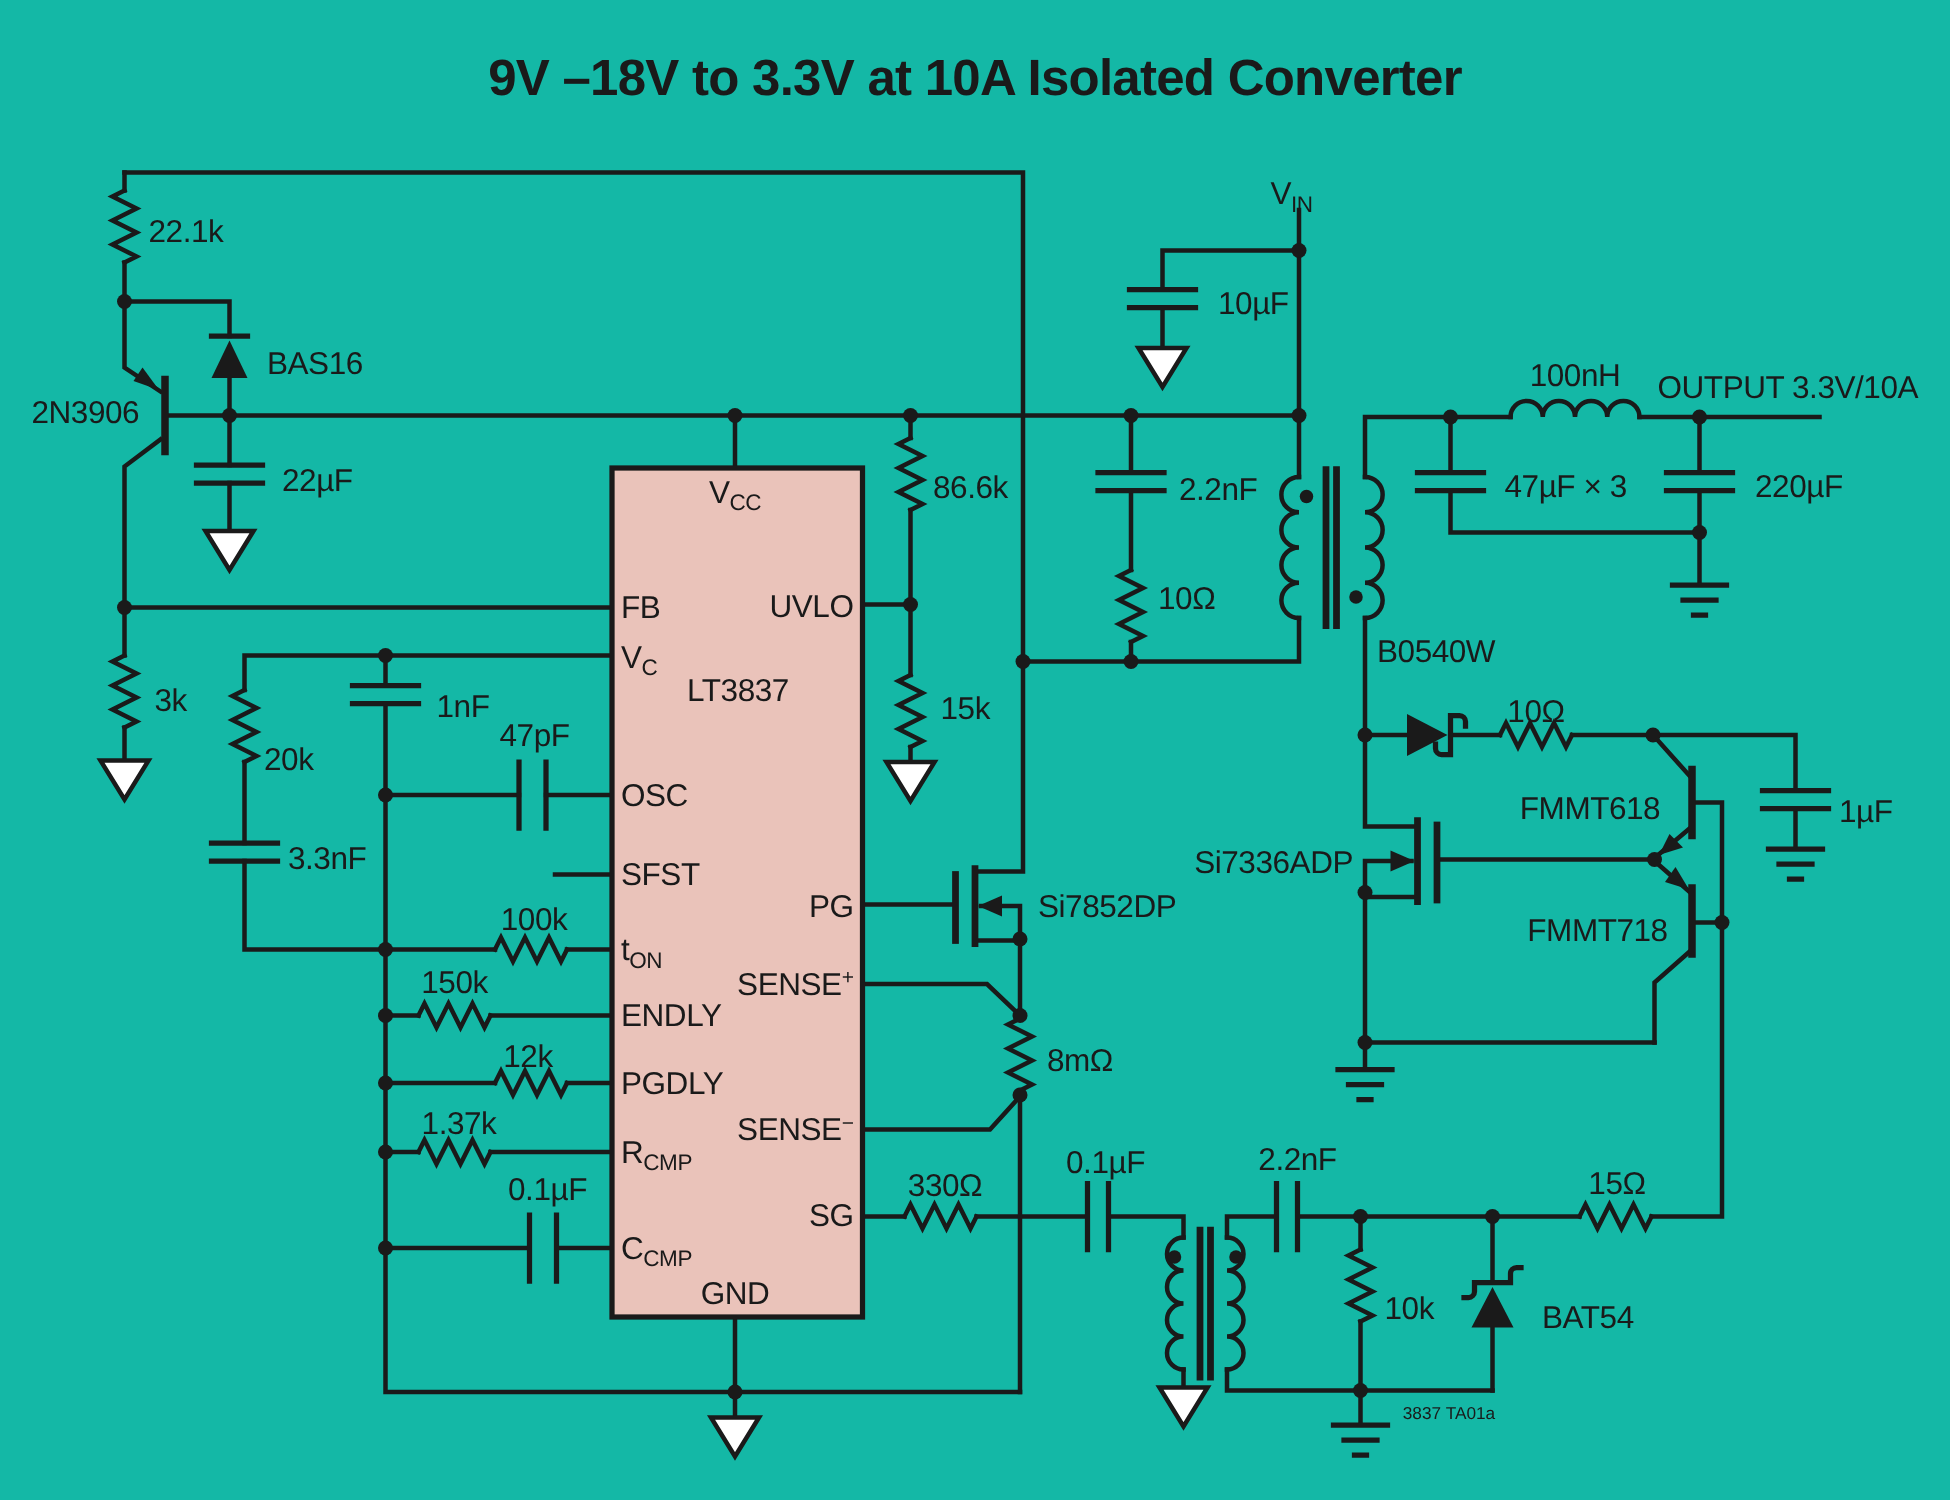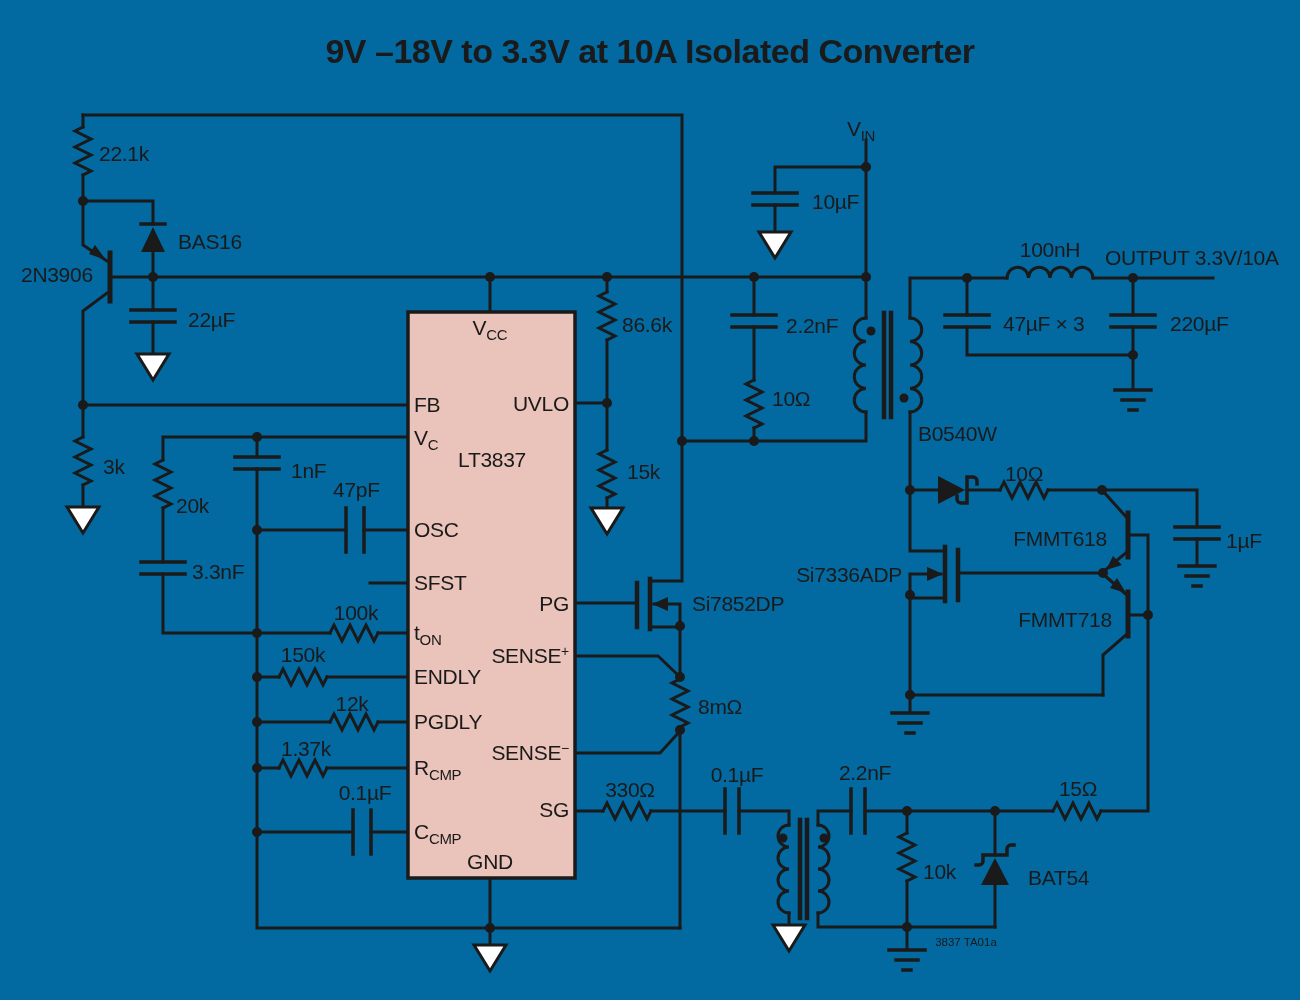--- a/index.html
+++ b/index.html
@@ -1,16 +1,16 @@
 <!DOCTYPE html>
 <html><head>
 <meta charset="utf-8">
 <style>
   html,body{margin:0;padding:0;background:#ffffff;}
-  .page{width:1300px;height:1000px;position:relative;background:#0369a1;font-family:"Liberation Sans",sans-serif;}
+  .page{width:1300px;height:1000px;position:relative;background:#14b8a6;font-family:"Liberation Sans",sans-serif;}
   svg{position:absolute;left:0;top:0;}
   text{fill:#1a1a1a;font-family:"Liberation Sans",sans-serif;font-size:21px;letter-spacing:-0.3px;}
   text.title{font-size:34px;font-weight:bold;letter-spacing:-0.5px;}
   text.pin{font-size:21px;}
   text.icname{font-size:21px;}
   text.small{font-size:11.5px;letter-spacing:0;}
   tspan.sub{font-size:15px;}
   tspan.sup{font-size:14px;}
   .w{stroke:#1a1a1a;stroke-width:3;fill:none;stroke-linecap:square;stroke-linejoin:miter;}
   .w4{stroke:#1a1a1a;stroke-width:4.5;fill:none;stroke-linecap:square;}

